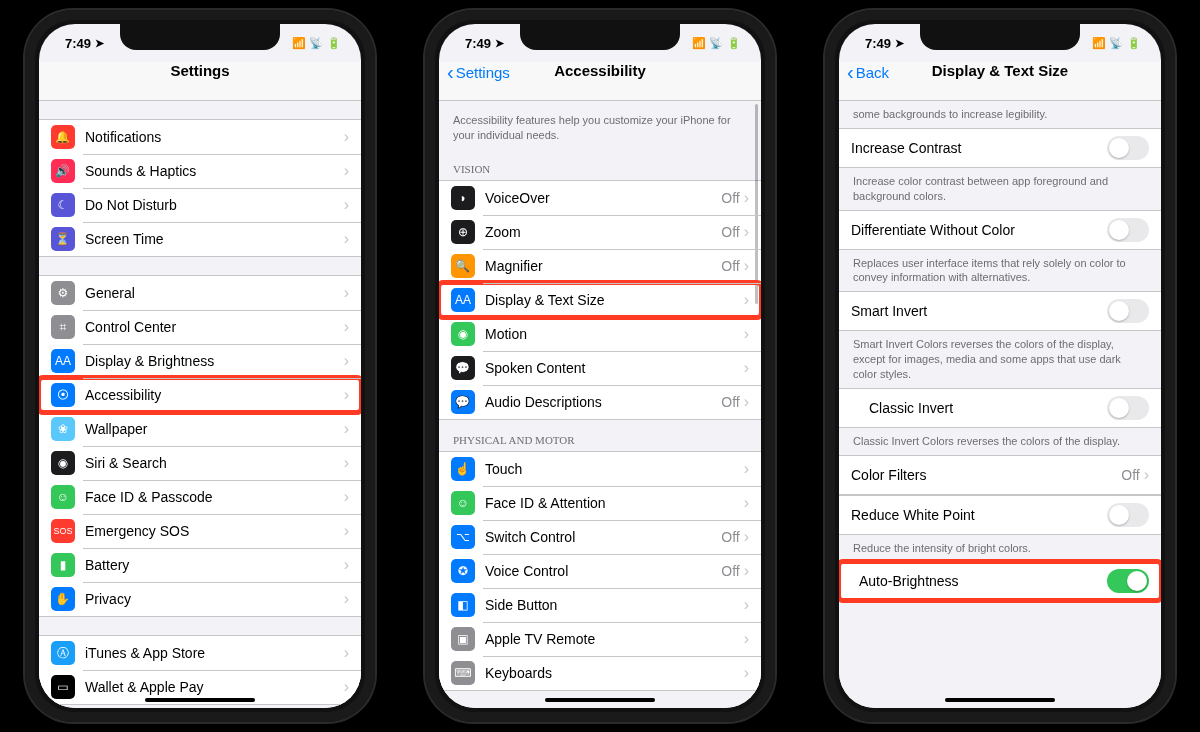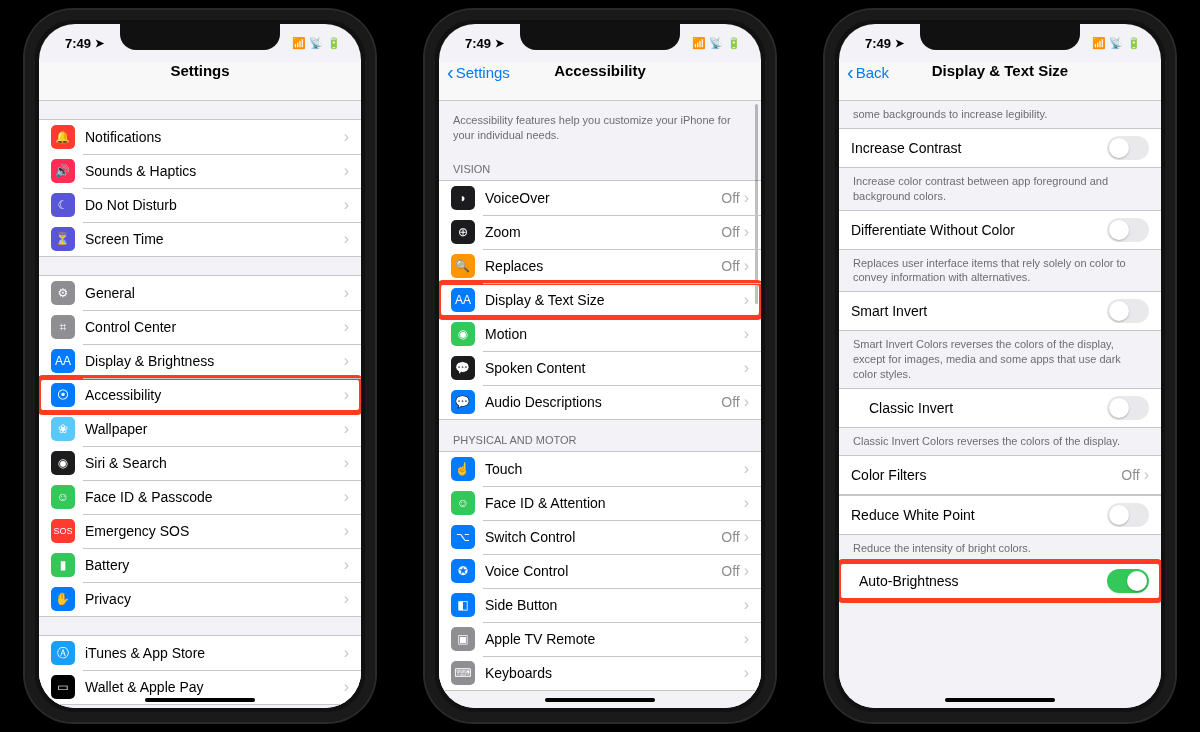--- a/index.html
+++ b/index.html
@@ -77,20 +77,21 @@
     align-items: center;
     gap: 2px;
   }
   .navbar .back .chev { font-size: 20px; line-height: 1; }
   .content { height: calc(100% - 76px); overflow: hidden; background: #f2f2f7; }
   .group-hdr {
     font-size: 11px;
     color: #6d6d72;
     padding: 14px 14px 5px 14px;
     text-transform: uppercase;
+    font-family: Liberation Serif, serif;
   }
   .group-note {
     font-size: 11px;
     color: #6d6d72;
     padding: 6px 14px 6px 14px;
     line-height: 1.35;
   }
   .list { background: #fff; border-top: 0.5px solid #c6c6c8; border-bottom: 0.5px solid #c6c6c8; }
   .row {
     display: flex;
@@ -329,21 +330,21 @@
             <div class="chev-r">›</div>
           </div>
           <div class="row">
             <div class="icon" style="background: rgb(28, 28, 30); font-size: 12px;">⊕</div>
             <div class="lbl">Zoom</div>
             <div class="val">Off</div>
             <div class="chev-r">›</div>
           </div>
           <div class="row">
             <div class="icon" style="background: rgb(255, 149, 0); font-size: 12px;">🔍</div>
-            <div class="lbl">Replaces</div>
+            <div class="lbl">Magnifier</div>
             <div class="val">Off</div>
             <div class="chev-r">›</div>
           </div>
           <div class="row highlight">
             <div class="icon" style="background: rgb(0, 122, 255); font-size: 12px;">AA</div>
             <div class="lbl">Display &amp; Text Size</div>
             <div class="chev-r">›</div>
           </div>
           <div class="row">
             <div class="icon" style="background: rgb(52, 199, 89); font-size: 12px;">◉</div>

